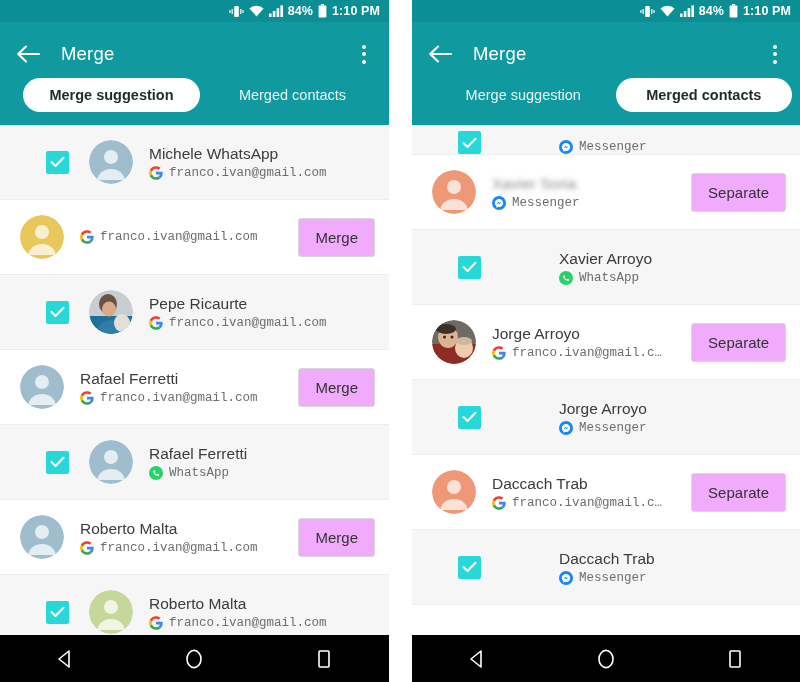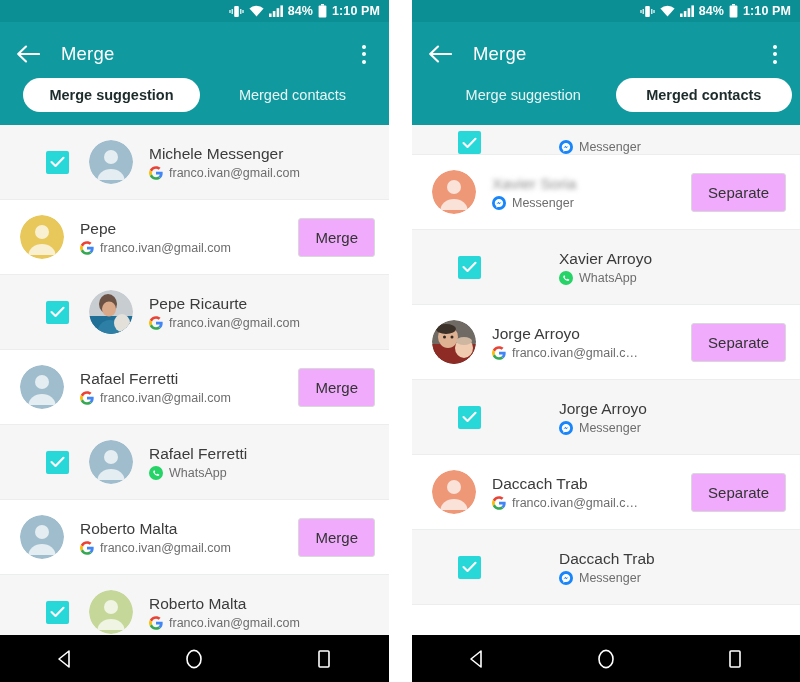--- a/index.html
+++ b/index.html
@@ -166,21 +166,21 @@
   }
   .sub {
     display: flex;
     align-items: center;
     gap: 6px;
     font-size: 12.5px;
     color: #6d6d6d;
     white-space: nowrap;
     overflow: hidden;
   }
-  .sub .txt { overflow: hidden; text-overflow: ellipsis; white-space: nowrap; }
+  .sub .txt { overflow: hidden; text-overflow: ellipsis; white-space: nowrap; font-family: Liberation Mono, monospace; }
 
   .action-btn {
     flex: 0 0 auto;
     background: #f0abfc;
     border: 1px solid #d8d8d8;
     border-radius: 3px;
     font-size: 15px;
     color: #333333;
     font-family: "Liberation Sans", sans-serif;
     padding: 11px 16px;
@@ -267,21 +267,21 @@
             </svg>
           </div>
           <div class="avatar">
             <svg class="glyph" viewBox="0 0 44 44">
               <circle cx="22" cy="22" r="22" fill="#9fbdcd"></circle>
               <circle cx="22" cy="17" r="7" fill="#ffffff" fill-opacity="0.72"></circle>
               <path d="M8.5 40 a13.5 11 0 0 1 27 0 z" fill="#ffffff" fill-opacity="0.72"></path>
             </svg>
           </div>
           <div class="meta">
-            <div class="name">Michele Messenger</div>
+            <div class="name">Michele WhatsApp</div>
             <div class="sub">
               <span style="display: flex;">
                 <svg class="ic" width="14" height="14" viewBox="0 0 48 48">
                   <path fill="#EA4335" d="M24 9.5c3.5 0 6.6 1.2 9 3.6l6.7-6.7C35.6 2.6 30.2.5 24 .5 14.6.5 6.5 5.9 2.6 13.7l7.8 6.1C12.3 13.9 17.6 9.5 24 9.5z"></path>
                   <path fill="#4285F4" d="M46.9 24.5c0-1.6-.1-3.2-.4-4.7H24v9h12.9c-.6 3-2.3 5.6-4.9 7.3l7.6 5.9c4.4-4.1 7.3-10.2 7.3-17.5z"></path>
                   <path fill="#FBBC05" d="M10.4 28.2a14.6 14.6 0 0 1 0-8.4l-7.8-6.1a23.9 23.9 0 0 0 0 20.6l7.8-6.1z"></path>
                   <path fill="#34A853" d="M24 47.5c6.2 0 11.5-2 15.3-5.6l-7.6-5.9c-2.1 1.4-4.8 2.3-7.7 2.3-6.4 0-11.7-4.4-13.6-10.3l-7.8 6.1C6.5 42.1 14.6 47.5 24 47.5z"></path>
                 </svg>
               </span>
               <span class="txt">franco.ivan@gmail.com</span>
@@ -290,21 +290,20 @@
         </div>
         <div class="row">
           <div class="avatar" style="margin-left: 20px;">
             <svg class="glyph" viewBox="0 0 44 44">
               <circle cx="22" cy="22" r="22" fill="#e8c85a"></circle>
               <circle cx="22" cy="17" r="7" fill="#ffffff" fill-opacity="0.72"></circle>
               <path d="M8.5 40 a13.5 11 0 0 1 27 0 z" fill="#ffffff" fill-opacity="0.72"></path>
             </svg>
           </div>
           <div class="meta">
-            <div class="name">Pepe</div>
             <div class="sub">
               <span style="display: flex;">
                 <svg class="ic" width="14" height="14" viewBox="0 0 48 48">
                   <path fill="#EA4335" d="M24 9.5c3.5 0 6.6 1.2 9 3.6l6.7-6.7C35.6 2.6 30.2.5 24 .5 14.6.5 6.5 5.9 2.6 13.7l7.8 6.1C12.3 13.9 17.6 9.5 24 9.5z"></path>
                   <path fill="#4285F4" d="M46.9 24.5c0-1.6-.1-3.2-.4-4.7H24v9h12.9c-.6 3-2.3 5.6-4.9 7.3l7.6 5.9c4.4-4.1 7.3-10.2 7.3-17.5z"></path>
                   <path fill="#FBBC05" d="M10.4 28.2a14.6 14.6 0 0 1 0-8.4l-7.8-6.1a23.9 23.9 0 0 0 0 20.6l7.8-6.1z"></path>
                   <path fill="#34A853" d="M24 47.5c6.2 0 11.5-2 15.3-5.6l-7.6-5.9c-2.1 1.4-4.8 2.3-7.7 2.3-6.4 0-11.7-4.4-13.6-10.3l-7.8 6.1C6.5 42.1 14.6 47.5 24 47.5z"></path>
                 </svg>
               </span>
               <span class="txt">franco.ivan@gmail.com</span>

